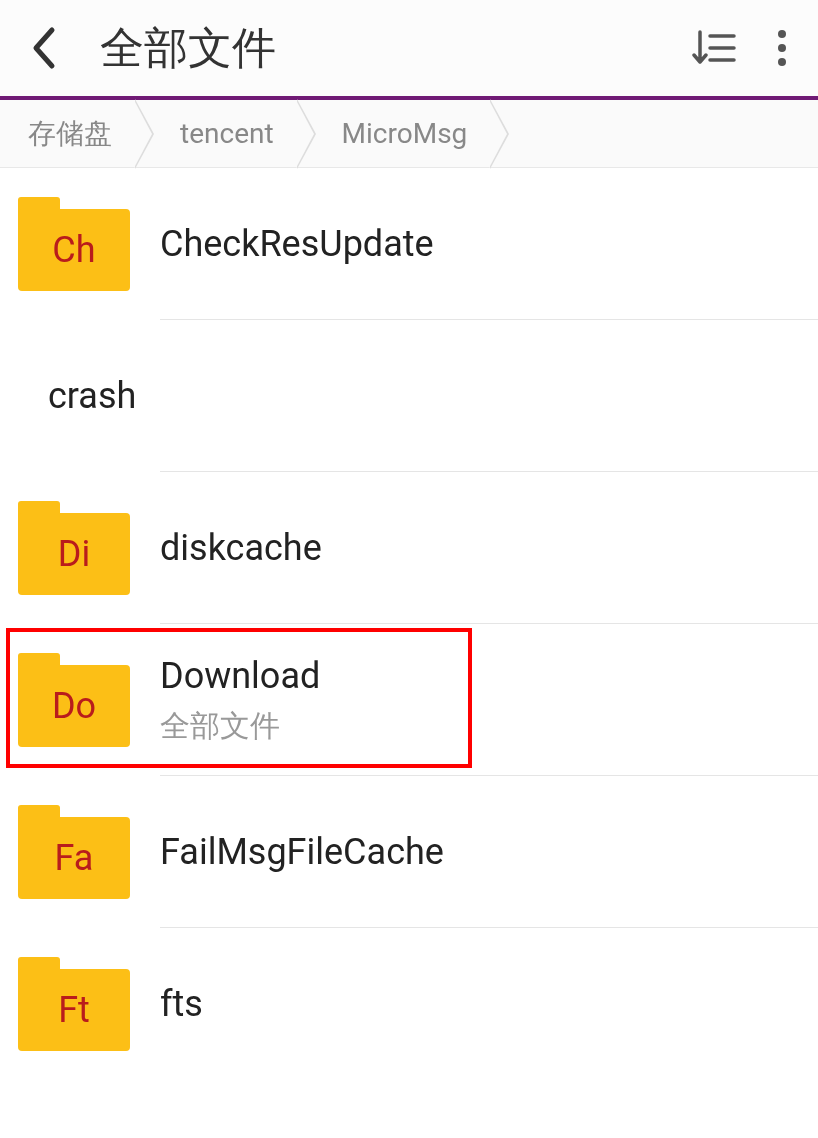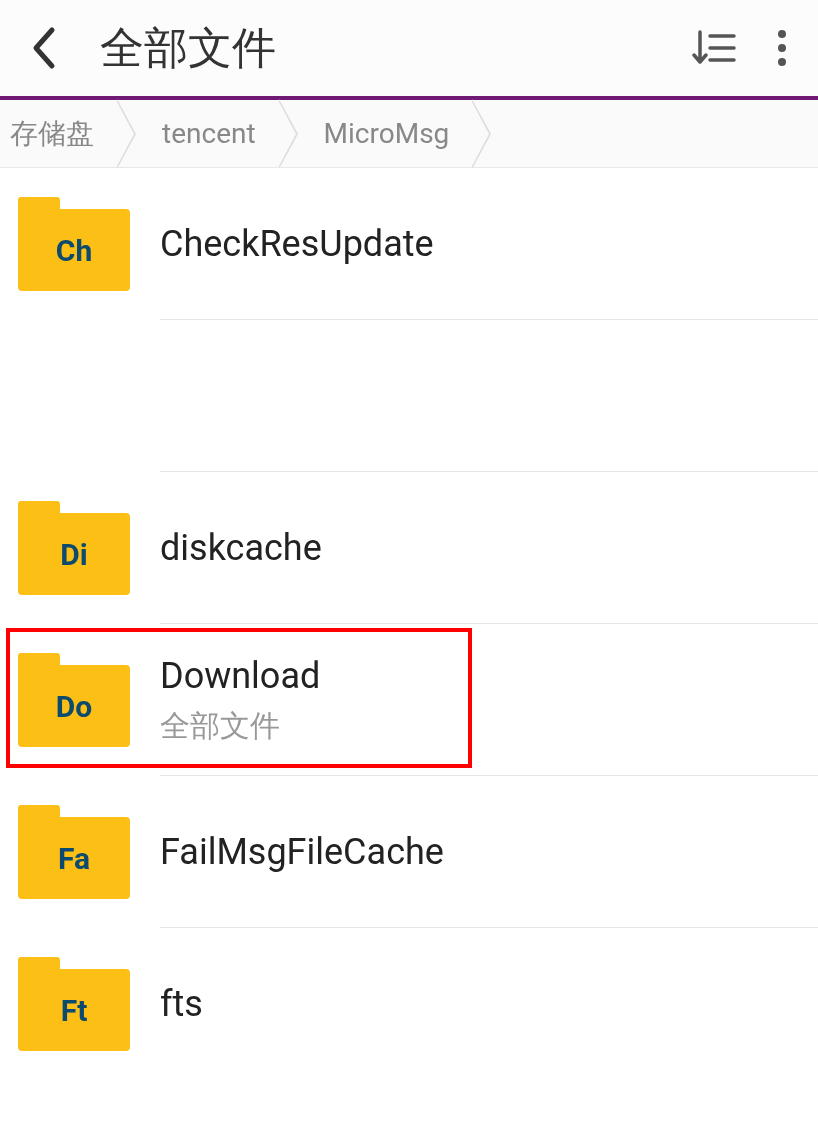--- a/index.html
+++ b/index.html
@@ -45,20 +45,21 @@
       display: flex;
       align-items: center;
       justify-content: center;
     }
     .breadcrumb {
       height: 68px;
       display: flex;
       align-items: center;
       background: #fafafa;
       border-bottom: 1px solid #e8e8e8;
+      padding-left: 18px;
     }
     .crumb {
       position: relative;
       padding: 0 28px 0 22px;
       font-size: 28px;
       color: #888;
       cursor: pointer;
       display: flex;
       align-items: center;
       height: 100%;
@@ -132,23 +133,23 @@
       left: 0;
       width: 100%;
       height: 82px;
       background: #fcbf16;
       border-radius: 4px;
       display: flex;
       align-items: center;
       justify-content: center;
     }
     .folder-label {
-      font-size: 30px;
-      color: #0c4a6e;
-      font-weight: 700;
+      font-size: 36px;
+      color: #b91c1c;
+      font-weight: 400;
     }
     .file-info {
       margin-left: 30px;
       flex: 1;
     }
     .file-name {
       font-size: 36px;
       color: #222;
       line-height: 1.3;
     }
@@ -214,20 +215,23 @@
           <span class="folder-label">Ch</span>
         </div>
     </div>
     <div class="file-info">
       <div class="file-name">CheckResUpdate</div>
     </div>
     <div class="divider"></div>
   </div>
 
   <div class="file-item">
+    <div class="file-info">
+      <div class="file-name">crash</div>
+    </div>
     <div class="divider"></div>
   </div>
 
   <div class="file-item">
     <div class="folder-icon">
       <div class="folder-tab"></div>
       <div class="folder-body">
           <span class="folder-label">Di</span>
         </div>
     </div>

